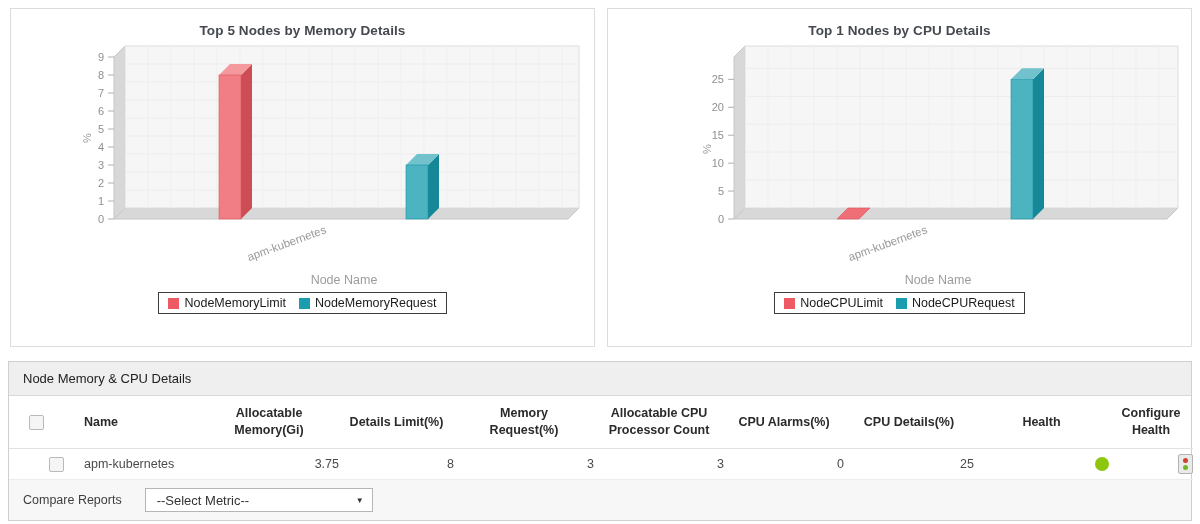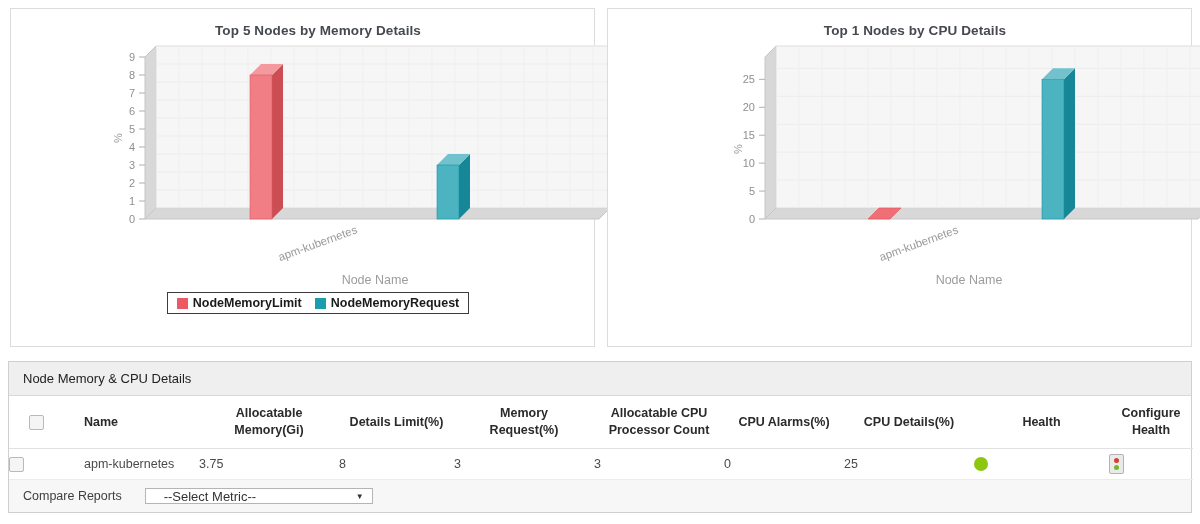--- a/index.html
+++ b/index.html
@@ -1,41 +1,41 @@
 <!DOCTYPE html>
 <html><head>
 <meta charset="utf-8">
 <style>
   html,body{margin:0;padding:0;}
   body{
     width:1200px;height:524px;background:#ffffff;overflow:hidden;
     font-family:"Liberation Sans",sans-serif;
   }
   .charts-row{display:flex;gap:12px;margin:8px 10px 0;}
-  .panel{width:585px;height:339px;border:1px solid #dcdcdc;background:#fff;box-sizing:border-box;padding-left:31px;}
+  .panel{width:585px;height:339px;border:1px solid #dcdcdc;background:#fff;box-sizing:border-box;}
   .chart-title{text-align:center;font-weight:bold;font-size:13.5px;color:#45494f;padding-top:14px;letter-spacing:.1px;}
   svg.chart{display:block;margin-top:2px;}
   .legend-row{display:flex;justify-content:center;}
-  .legend-box{display:inline-flex;gap:13px;border:1px solid #3c3c3c;padding:3px 9px;background:#fff;align-items:center;font-weight:bold;}
+  .legend-box{display:inline-flex;gap:13px;border:1px solid #3c3c3c;padding:3px 9px;background:#fff;align-items:center;}
   .legend-item{display:inline-flex;align-items:center;gap:5px;font-size:12.5px;color:#1b1b1b;}
   .legend-swatch{width:11px;height:11px;display:inline-block;}
 
   .table-section{margin:14px 8px 0;border:1px solid #cfcfcf;background:#fff;}
   .section-header{background:#efefef;border-bottom:1px solid #d8d8d8;padding:9px 14px;font-weight:normal;font-size:13px;color:#222;}
   table{width:100%;border-collapse:collapse;table-layout:fixed;}
   th{font-size:12.5px;color:#2b2b2b;font-weight:bold;height:52px;vertical-align:middle;text-align:center;border-bottom:1px solid #e2e2e2;line-height:1.35;padding:0;}
   th span.wrap{display:inline-block;}
-  td{font-size:12.5px;color:#4a4a4a;height:30px;text-align:left;border-bottom:1px solid #ececec;padding:0;}
+  td{font-size:12.5px;color:#4a4a4a;height:30px;text-align:right;border-bottom:1px solid #ececec;padding:0;}
   .al{text-align:left;padding-left:20px;}
   .checkbox{display:inline-block;width:13px;height:13px;border:1px solid #b9b9b9;border-radius:2px;background:#f5f5f5;vertical-align:middle;}
   .health-dot{display:inline-block;width:14px;height:14px;border-radius:50%;vertical-align:middle;}
   .alarm-icon{display:inline-flex;flex-direction:column;gap:2px;align-items:center;justify-content:center;width:13px;height:18px;border:1px solid #b3b3b3;background:#eaeaea;border-radius:2px;vertical-align:middle;cursor:pointer;}
   .alarm-icon i{width:5px;height:5px;border-radius:50%;display:block;}
   .table-footer{display:flex;align-items:center;gap:23px;background:#f7f7f7;padding:8px 0 8px 14px;font-size:12.5px;color:#3e3e3e;}
-  .select{display:inline-flex;align-items:center;justify-content:space-between;width:228px;height:16px;border:1px solid #b5b5b5;border-radius:0;background:#fff;padding:0 8px 0 18px;font-size:13px;color:#333;box-sizing:border-box;cursor:pointer;}
+  .select{display:inline-flex;align-items:center;justify-content:space-between;width:228px;height:24px;border:1px solid #b5b5b5;border-radius:0;background:#fff;padding:0 8px 0 11px;font-size:13px;color:#333;box-sizing:border-box;cursor:pointer;}
   .caret{font-size:8px;color:#333;}
 </style>
 </head>
 <body>
 
 <div class="charts-row">
   <div class="panel">
     <div class="chart-title">Top 5 Nodes by Memory Details</div>
     <svg class="chart" id="chart0" width="583" height="252">
         <polygon points="114,6 114,168 103,179 103,17" fill="#d8d8d8" stroke="#c6c6c6" stroke-width="1"></polygon>
@@ -170,20 +170,32 @@
           <text x="116" y="99.20689655172414" text-anchor="end" font-size="11" fill="#8f8f8f">15</text>
           <line x1="120" y1="67.27586206896552" x2="126" y2="67.27586206896552" stroke="#b0b0b0" stroke-width="1"></line>
           <text x="116" y="71.27586206896552" text-anchor="end" font-size="11" fill="#8f8f8f">20</text>
           <line x1="120" y1="39.34482758620689" x2="126" y2="39.34482758620689" stroke="#b0b0b0" stroke-width="1"></line>
           <text x="116" y="43.34482758620689" text-anchor="end" font-size="11" fill="#8f8f8f">25</text>
         </g>
         <text x="103" y="109.17241379310344" text-anchor="middle" font-size="11" fill="#999999" transform="rotate(-90 103 109.17241379310344)">%</text>
         <text x="281" y="207" text-anchor="middle" font-size="11.5" fill="#999999" transform="rotate(-20 281 207)">apm-kubernetes</text>
         <text x="330" y="244" text-anchor="middle" font-size="12.5" fill="#9c9c9c">Node Name</text>
       </svg>
+    <div class="legend-row">
+      <div class="legend-box" id="legend1">
+          <span class="legend-item">
+            <span class="legend-swatch" style="background: rgb(238, 90, 99);"></span>
+            <span>NodeCPULimit</span>
+          </span>
+          <span class="legend-item">
+            <span class="legend-swatch" style="background: rgb(26, 157, 175);"></span>
+            <span>NodeCPURequest</span>
+          </span>
+        </div>
+    </div>
   </div>
 </div>
 
 <div class="table-section">
   <div class="section-header">Node Memory &amp; CPU Details</div>
   <table>
     <colgroup>
       <col style="width:55px">
         <col style="width:135px">
         <col style="width:140px">

